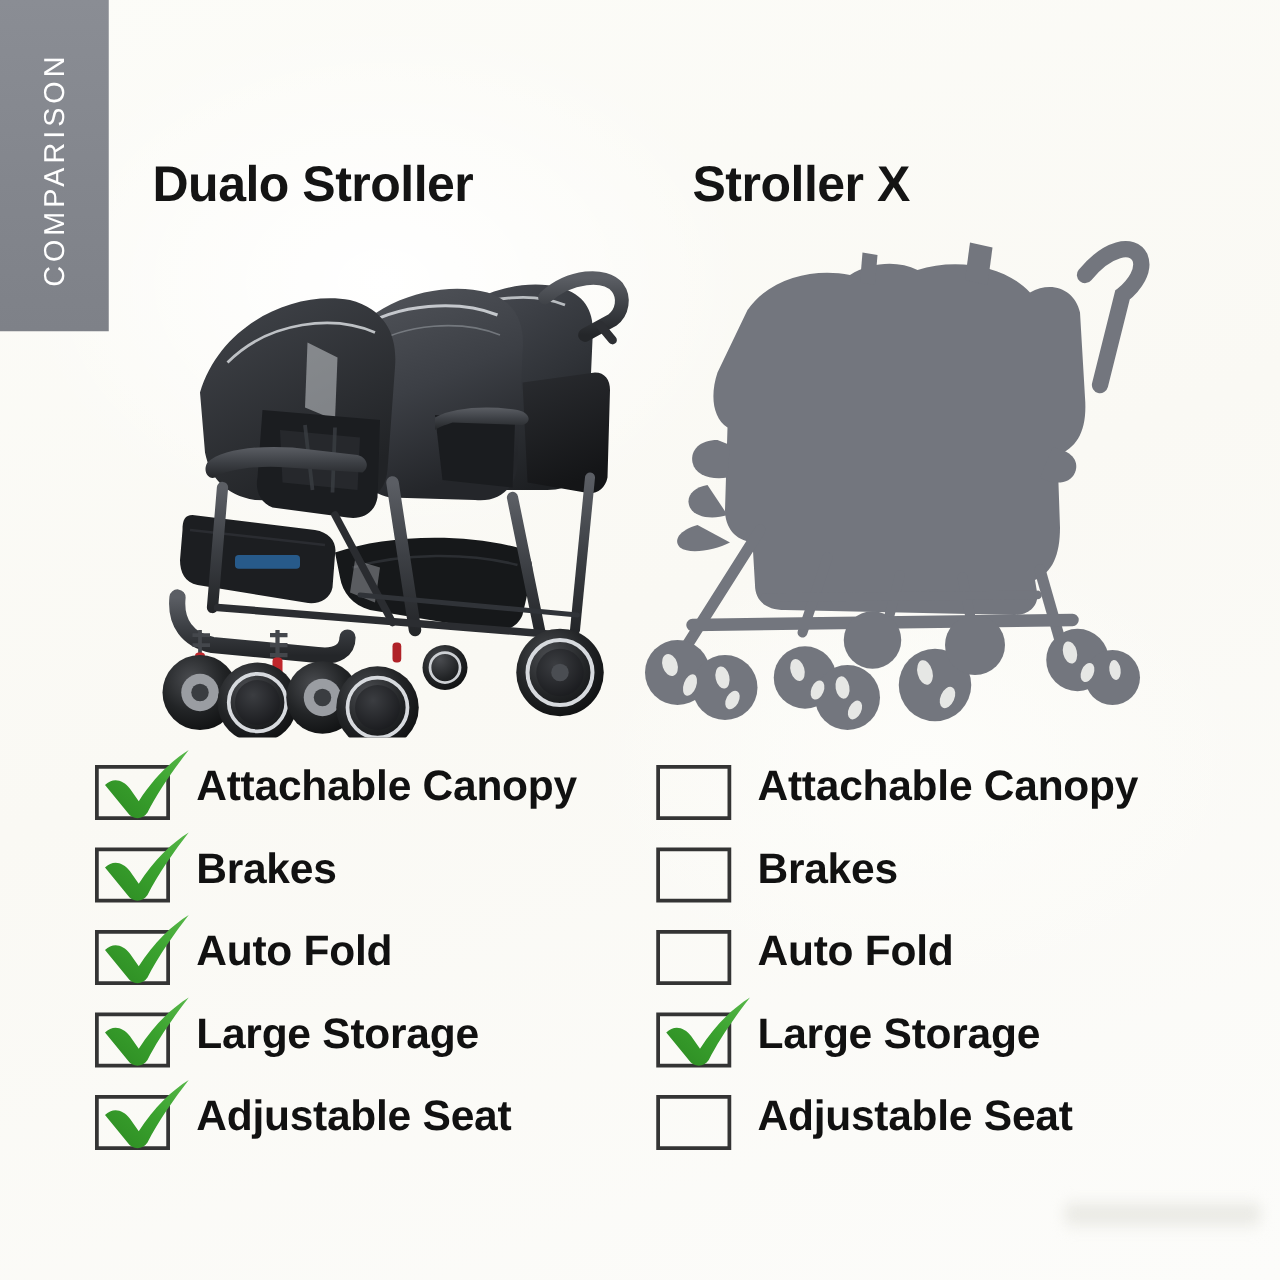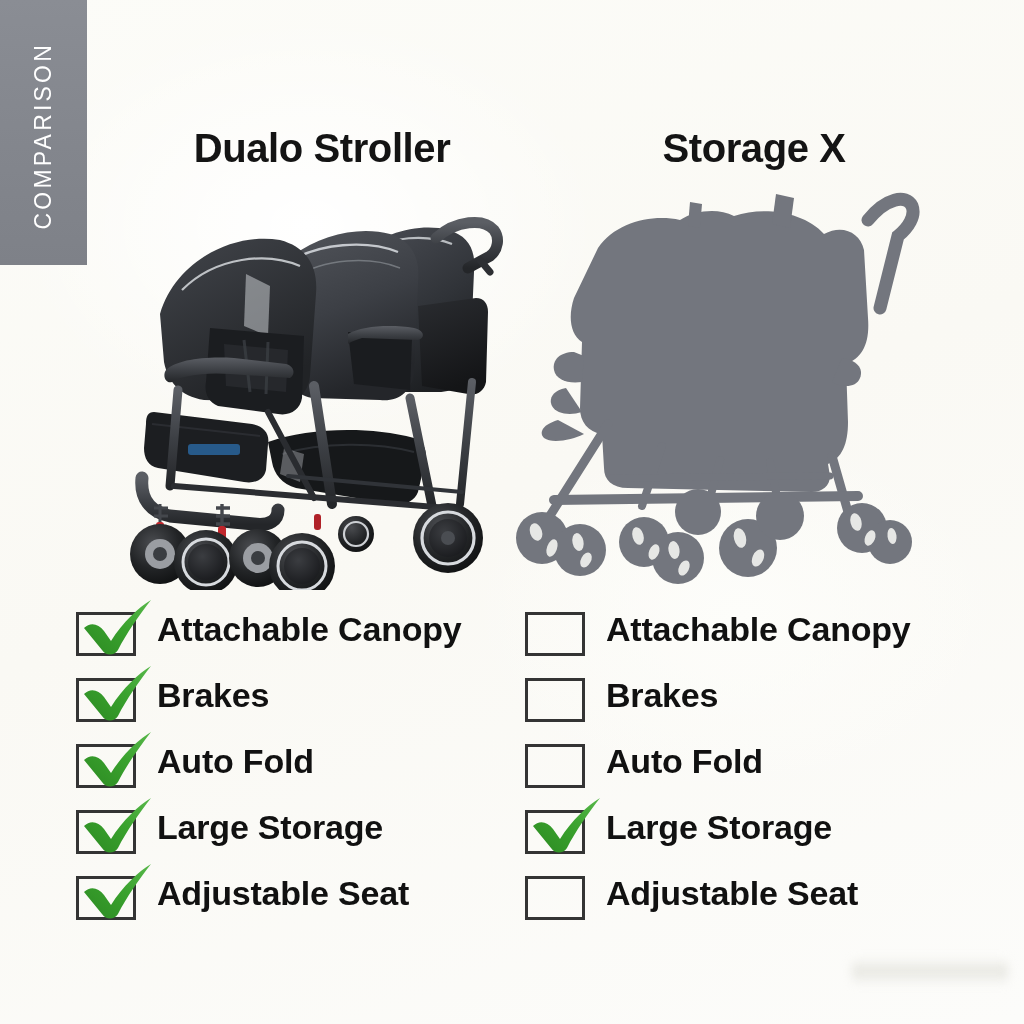--- a/index.html
+++ b/index.html
@@ -53,21 +53,20 @@
 
   
   .col-heading {
     position: absolute;
     top: 126px;
     font-size: 40px;
     font-weight: 700;
     color: #141414;
     letter-spacing: -0.4px;
     white-space: nowrap;
-    text-align: center;
   }
   #heading-left  { left: 122px; width: 400px; }
   #heading-right { left: 554px; width: 400px; }
 
   
   .product-art {
     position: absolute;
   }
   #product-photo-left {
     left: 118px;
@@ -156,21 +155,21 @@
 
 <div id="canvas">
 
   <div id="bg-texture"></div>
 
   <div id="comparison-banner">
     <span class="vtext">COMPARISON</span>
   </div>
 
   <div class="col-heading" id="heading-left">Dualo Stroller</div>
-  <div class="col-heading" id="heading-right">Storage X</div>
+  <div class="col-heading" id="heading-right">Stroller X</div>
 
   <div class="product-art" id="product-photo-left">
     <svg viewBox="0 0 392 404" xmlns="http://www.w3.org/2000/svg">
       <defs>
         <linearGradient id="canopyA" x1="0" y1="0" x2="0.35" y2="1">
           <stop offset="0%" stop-color="#53565c"></stop>
           <stop offset="55%" stop-color="#3c3f45"></stop>
           <stop offset="100%" stop-color="#24262a"></stop>
         </linearGradient>
         <linearGradient id="canopyB" x1="0.1" y1="0" x2="0.6" y2="1">

